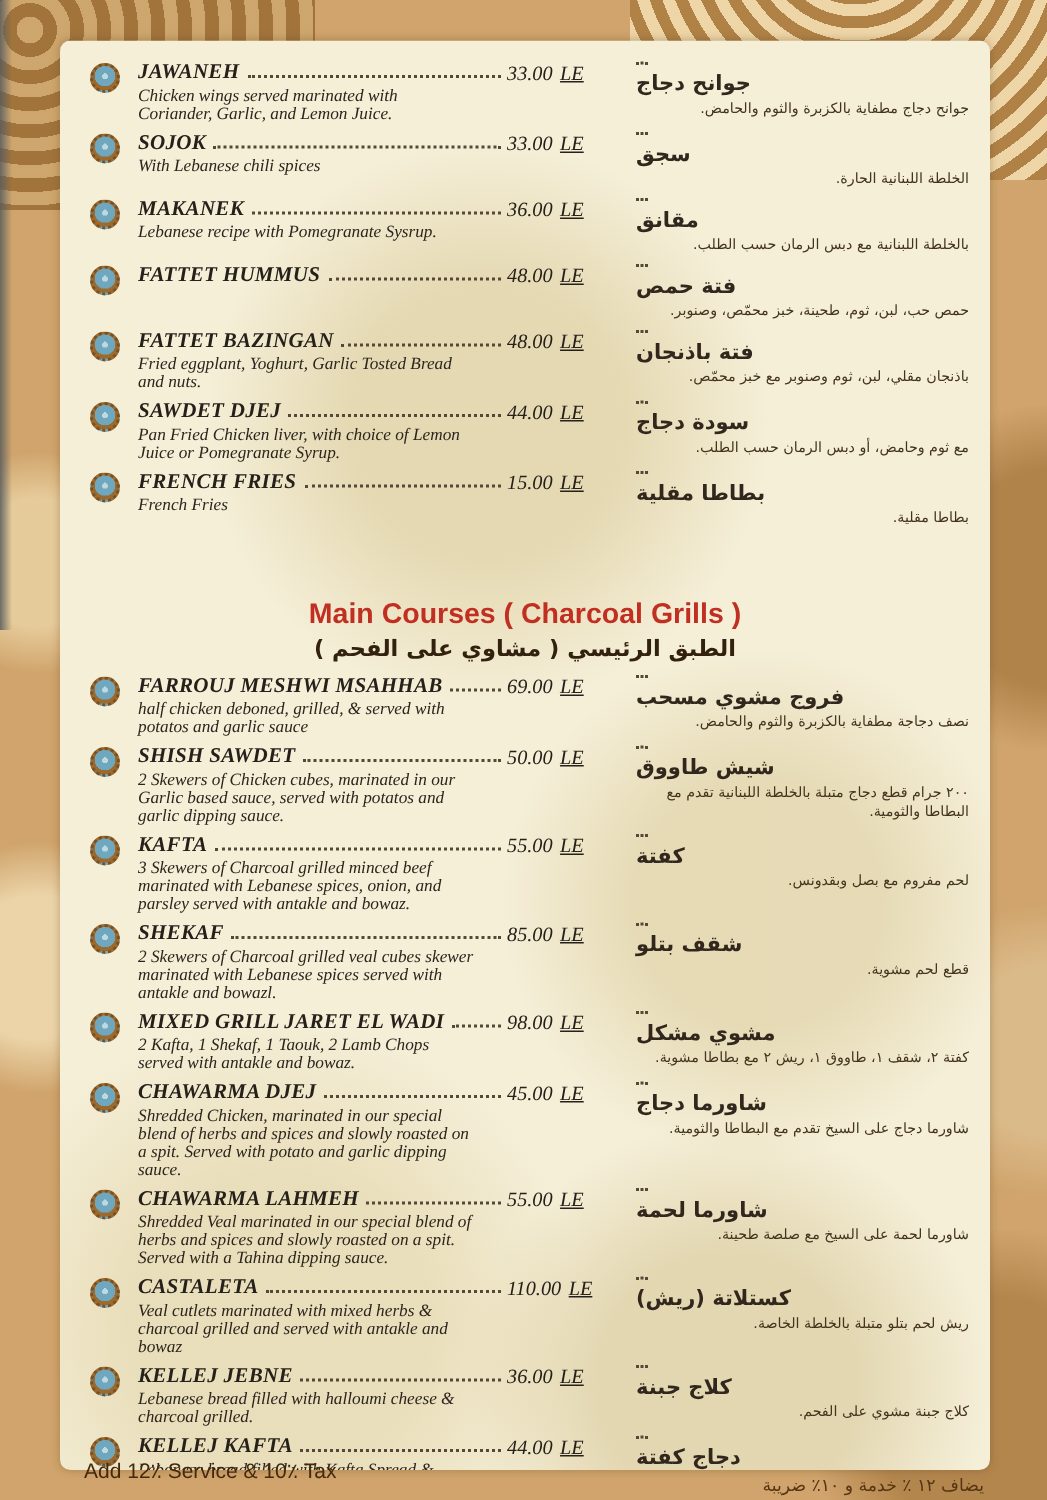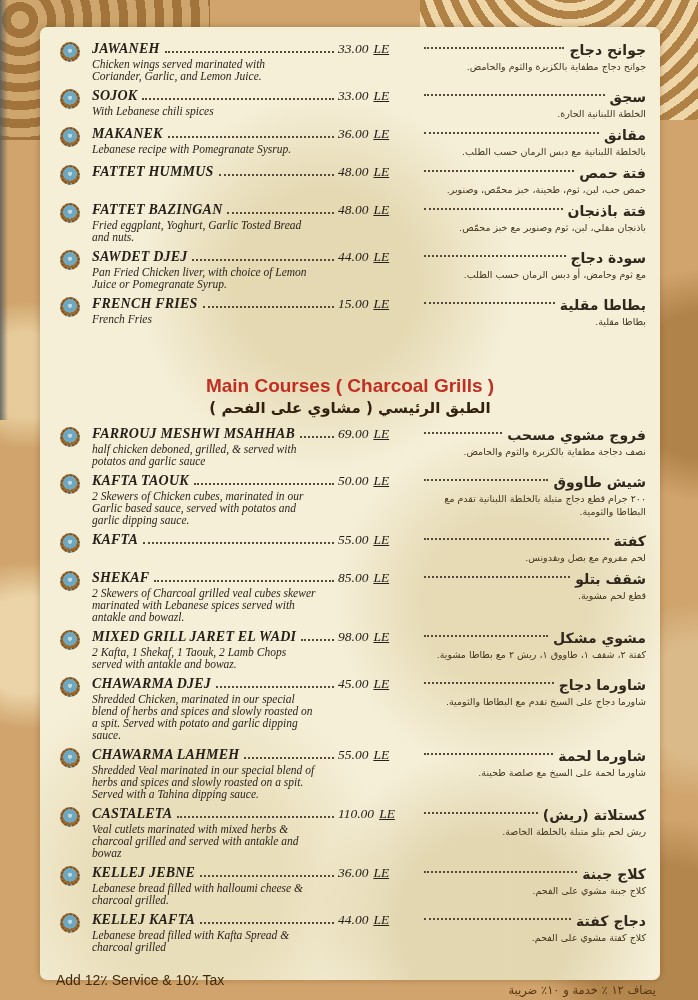--- a/index.html
+++ b/index.html
@@ -61,21 +61,21 @@
   .desc{
     font:italic 11.5px/12px "Liberation Serif",serif;
     color:#2b251d;max-width:224px;margin-top:1px;
   }
   .price{
     font:italic 13.5px/16px "Liberation Serif",serif;
     color:#26201a;white-space:nowrap;
   }
   .price .cur{margin-left:5px;text-decoration:underline;}
   .ar{padding-left:2px;}
-  .ar-line{display:flex;align-items:center;}
+  .ar-line{display:flex;align-items:flex-start;flex-direction:column;}
   .ar-leader{flex:1;min-width:8px;border-bottom:2px dotted #554838;margin:0 5px 4px 0;}
   .ar-name{
     font:bold 14px/18px "DejaVu Sans",sans-serif;
     color:#31271c;white-space:nowrap;direction:rtl;
   }
   .ar-desc{
     font:9.5px/13px "DejaVu Sans",sans-serif;
     color:#44341e;text-align:right;direction:rtl;margin-top:1px;
   }
 
@@ -267,21 +267,21 @@
         <span class="ar-name">فروج مشوي مسحب</span>
       </div>
       <div class="ar-desc">نصف دجاجة مطفاية بالكزبرة والثوم والحامض.</div>
     </div>
   </div>
 
   <div class="row">
     <span class="badge"></span>
     <div class="en">
       <div class="title-line">
-        <span class="title">KAFTA TAOUK</span>
+        <span class="title">SHISH SAWDET</span>
         <span class="leader"></span>
       </div>
       <div class="desc">2 Skewers of Chicken cubes, marinated in our Garlic based sauce, served with potatos and  garlic dipping sauce.</div>
     </div>
     <div class="price">
       <span>50.00</span><span class="cur">LE</span>
     </div>
     <div class="ar">
       <div class="ar-line">
         <span class="ar-leader"></span>
@@ -291,20 +291,21 @@
     </div>
   </div>
 
   <div class="row">
     <span class="badge"></span>
     <div class="en">
       <div class="title-line">
         <span class="title">KAFTA</span>
         <span class="leader"></span>
       </div>
+      <div class="desc">3 Skewers of Charcoal grilled minced beef marinated with Lebanese spices, onion, and parsley served with antakle and bowaz.</div>
     </div>
     <div class="price">
       <span>55.00</span><span class="cur">LE</span>
     </div>
     <div class="ar">
       <div class="ar-line">
         <span class="ar-leader"></span>
         <span class="ar-name">كفتة</span>
       </div>
       <div class="ar-desc">لحم مفروم مع بصل وبقدونس.</div>

